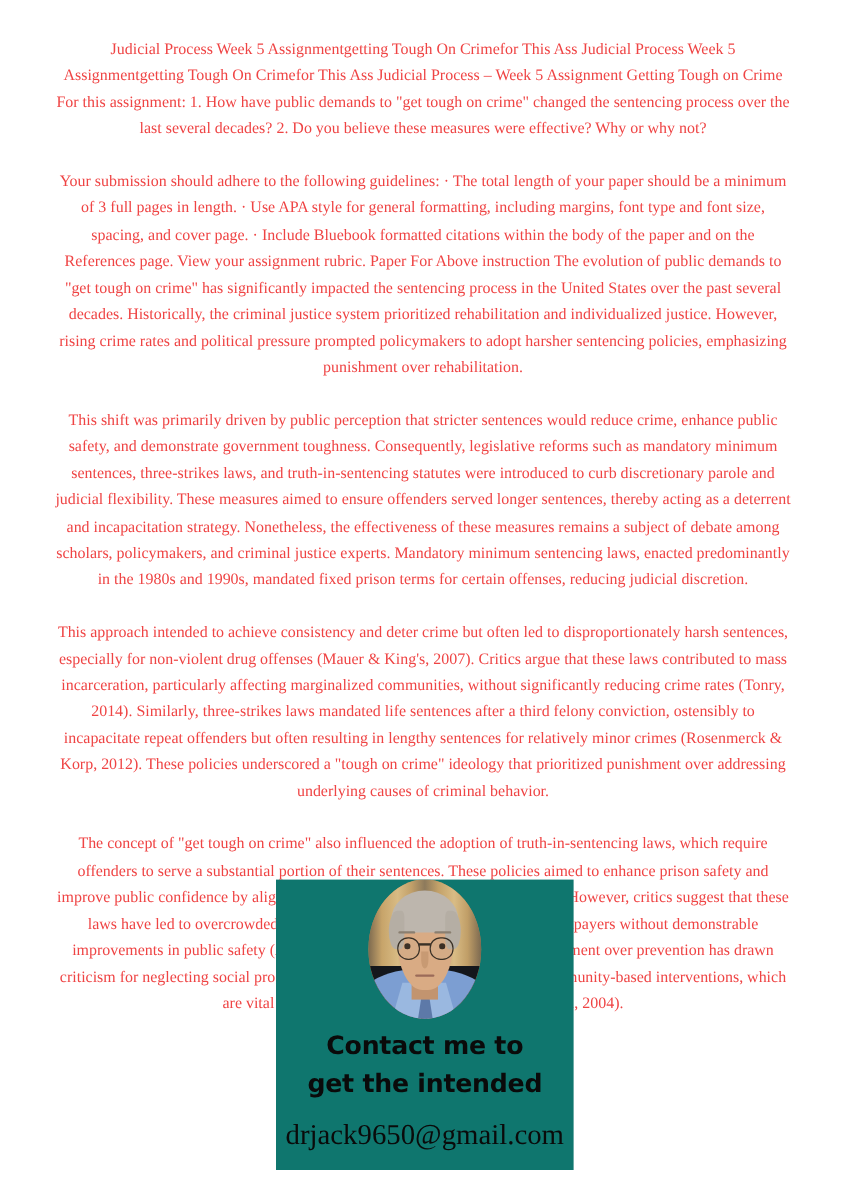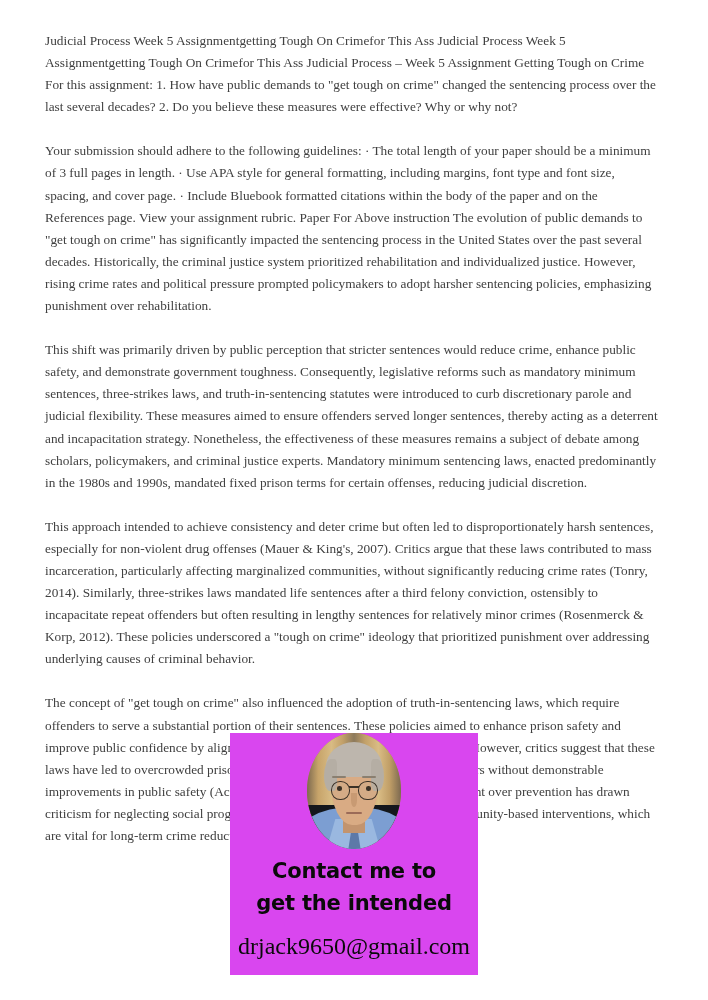--- a/index.html
+++ b/index.html
@@ -27,22 +27,22 @@
     position: absolute;
     left: 45px;
     top: 30px;
     width: 615px;
   }
 
   .para {
     font-family: "Liberation Serif", "DejaVu Serif", serif;
     font-size: 13.3px;
     line-height: 22.1px;
-    color: #404040;
-    text-align: left;
+    color: #ef4444;
+    text-align: center;
     margin: 0 0 22px 0;
     white-space: pre-line;
   }
   .para:last-child { margin-bottom: 0; }
 
   
   .promo-overlay {
     position: absolute;
     left: 230px;
     top: 733px;
@@ -185,21 +185,21 @@
 <div id="page">
 
   <div class="doc-body">
     <p class="para">Judicial Process Week 5 Assignmentgetting Tough On Crimefor This Ass Judicial Process Week 5 Assignmentgetting Tough On Crimefor This Ass Judicial Process – Week 5 Assignment Getting Tough on Crime For this assignment: 1. How have public demands to "get tough on crime" changed the sentencing process over the last several decades? 2. Do you believe these measures were effective? Why or why not?</p>
     <p class="para">Your submission should adhere to the following guidelines: · The total length of your paper should be a minimum of 3 full pages in length. · Use APA style for general formatting, including margins, font type and font size, spacing, and cover page. · Include Bluebook formatted citations within the body of the paper and on the References page. View your assignment rubric. Paper For Above instruction The evolution of public demands to "get tough on crime" has significantly impacted the sentencing process in the United States over the past several decades. Historically, the criminal justice system prioritized rehabilitation and individualized justice. However, rising crime rates and political pressure prompted policymakers to adopt harsher sentencing policies, emphasizing punishment over rehabilitation.</p>
     <p class="para">This shift was primarily driven by public perception that stricter sentences would reduce crime, enhance public safety, and demonstrate government toughness. Consequently, legislative reforms such as mandatory minimum sentences, three-strikes laws, and truth-in-sentencing statutes were introduced to curb discretionary parole and judicial flexibility. These measures aimed to ensure offenders served longer sentences, thereby acting as a deterrent and incapacitation strategy. Nonetheless, the effectiveness of these measures remains a subject of debate among scholars, policymakers, and criminal justice experts. Mandatory minimum sentencing laws, enacted predominantly in the 1980s and 1990s, mandated fixed prison terms for certain offenses, reducing judicial discretion.</p>
     <p class="para">This approach intended to achieve consistency and deter crime but often led to disproportionately harsh sentences, especially for non-violent drug offenses (Mauer &amp; King's, 2007). Critics argue that these laws contributed to mass incarceration, particularly affecting marginalized communities, without significantly reducing crime rates (Tonry, 2014). Similarly, three-strikes laws mandated life sentences after a third felony conviction, ostensibly to incapacitate repeat offenders but often resulting in lengthy sentences for relatively minor crimes (Rosenmerck &amp; Korp, 2012). These policies underscored a "tough on crime" ideology that prioritized punishment over addressing underlying causes of criminal behavior.</p>
     <p class="para">The concept of "get tough on crime" also influenced the adoption of truth-in-sentencing laws, which require offenders to serve a substantial portion of their sentences. These policies aimed to enhance prison safety and improve public confidence by aligning sentence length with actual time served. However, critics suggest that these laws have led to overcrowded prison populations and increased costs for taxpayers without demonstrable improvements in public safety (Access, 2015). Moreover, the focus on punishment over prevention has drawn criticism for neglecting social programs like education, mental health, and community-based interventions, which are vital for long-term crime reduction (Lynch &amp; Sabol, 2004).</p>
   </div>
 
-  <div class="promo-overlay" style="background: #d946ef;">
+  <div class="promo-overlay" style="background: #0f766e;">
 
     <div class="promo-photo">
       <div class="ph-wall"></div>
       <div class="ph-darkband"></div>
       <div class="ph-shoulders"></div>
       <div class="ph-collar-l"></div>
       <div class="ph-collar-r"></div>
       <div class="ph-tie"></div>
       <div class="ph-neck"></div>
       <div class="ph-face"></div>

